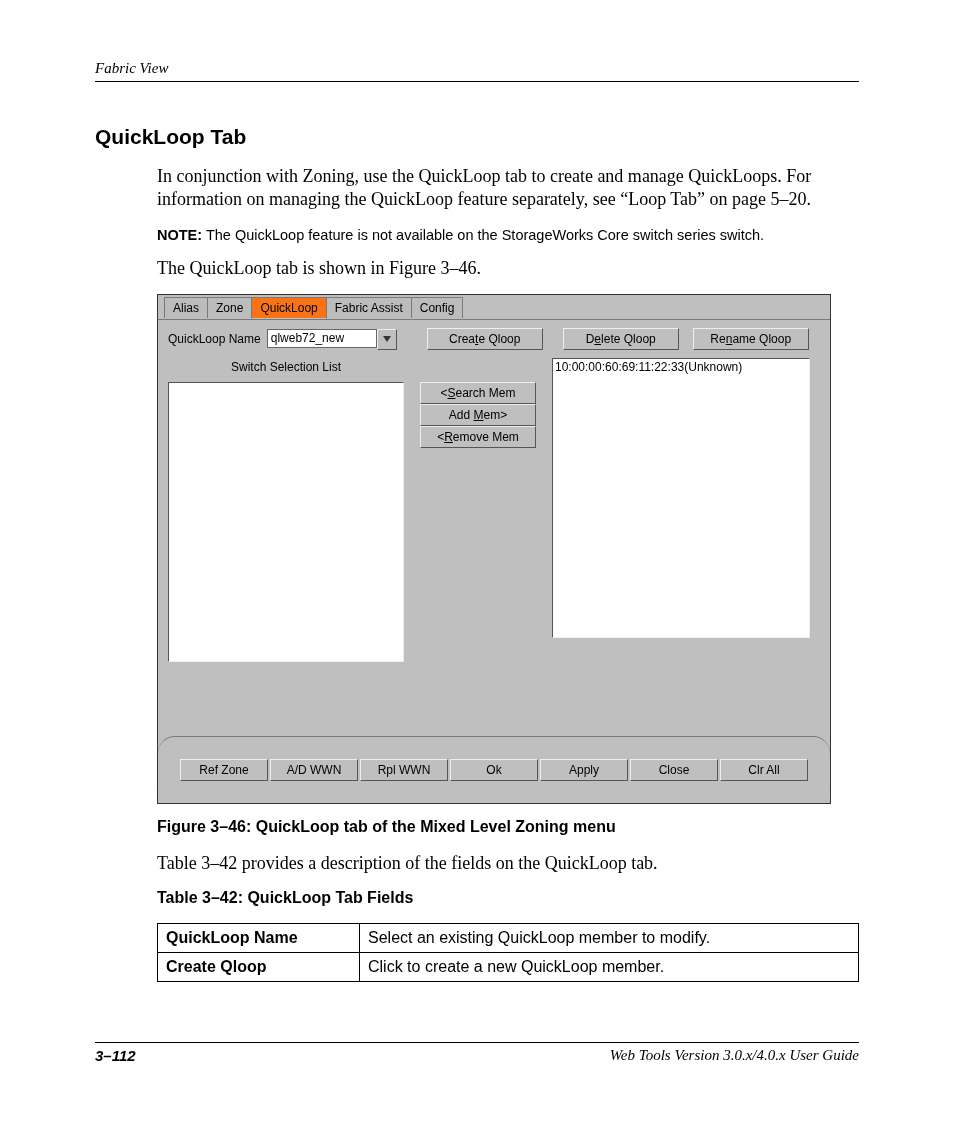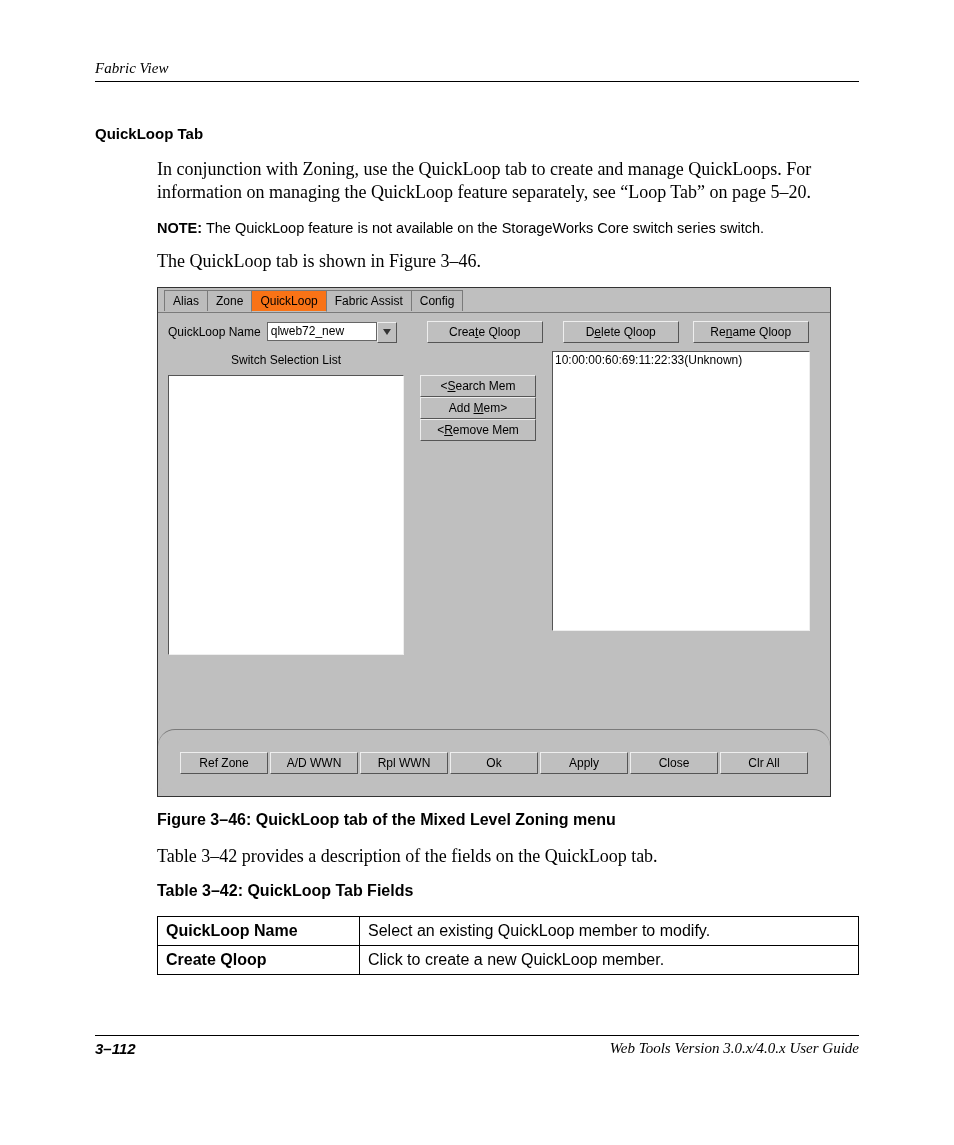--- a/index.html
+++ b/index.html
@@ -17,21 +17,21 @@
   .running-header {
     font-style: italic;
     font-size: 15px;
     padding-bottom: 4px;
     border-bottom: 1.5px solid #000;
     margin-bottom: 43px;
   }
   h2.section-title {
     font-family: Arial, Helvetica, sans-serif;
     font-weight: 700;
-    font-size: 15px;
+    font-size: 21px;
     margin: 13px 0 16px 0;
   }
   .body-indent {
     margin-left: 62px;
   }
   p.body-text {
     font-size: 18px;
     line-height: 1.3;
     margin: 0 0 14px 0;
   }

